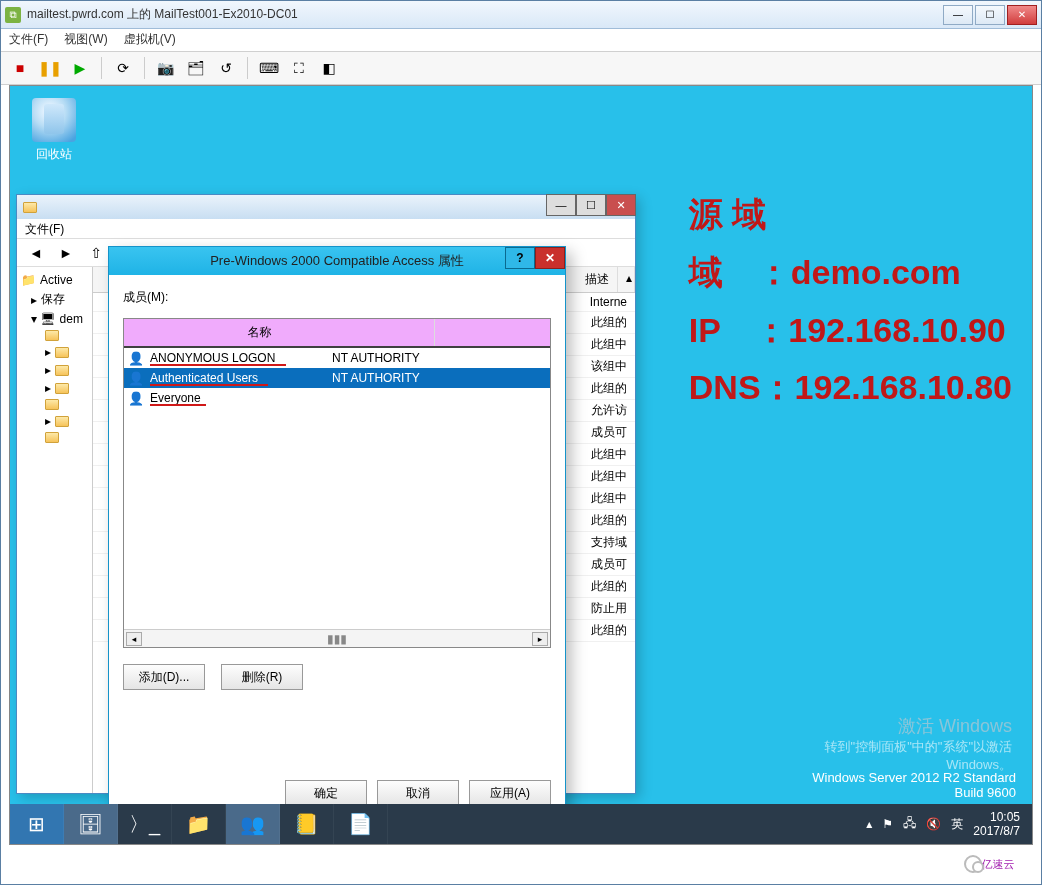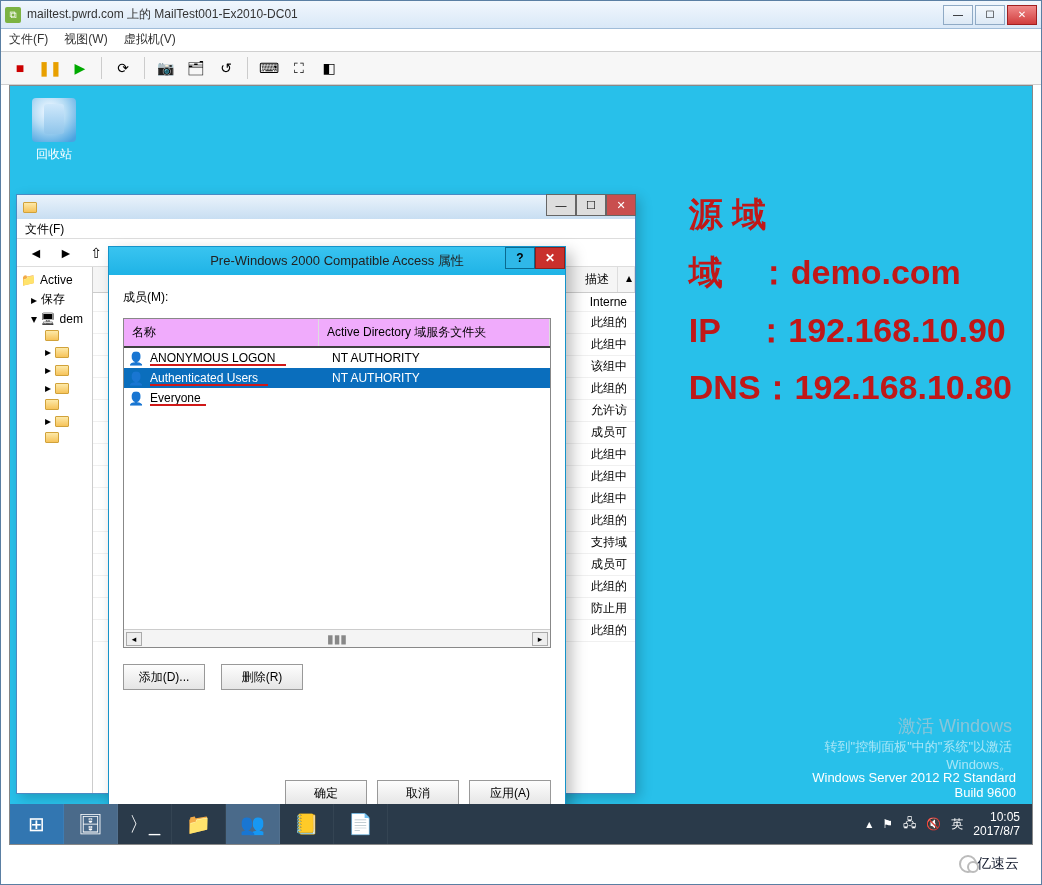--- a/index.html
+++ b/index.html
@@ -97,21 +97,21 @@
 .redline { position:absolute; bottom:-1px; left:0; height:2px; background:#d01818; }
 .ml-scroll { height:18px; border-top:1px solid #ccc; display:flex; align-items:center; justify-content:space-between; padding:0 2px; background:#f4f4f4; }
 .ml-scroll .arrow { width:16px; height:14px; border:1px solid #aaa; background:#eee; display:flex; align-items:center; justify-content:center; font-size:9px; cursor:pointer; }
 
 .member-btns { display:flex; gap:16px; margin-top:16px; }
 .btn { min-width:82px; height:26px; border:1px solid #999; background:linear-gradient(#fdfdfd,#e5e5e5); font-size:12px; cursor:pointer; padding:0 0; }
 
 .dlg-buttons { position:absolute; bottom:14px; right:14px; display:flex; gap:10px; }
 
 
-.yisu { position:absolute; right:6px; bottom:6px; width:94px; height:30px; background:rgba(255,255,255,0.85); border-radius:4px; display:flex; align-items:center; justify-content:center; font-size:14px; color:#0f172a; gap:0; }
+.yisu { position:absolute; right:6px; bottom:6px; width:94px; height:30px; background:rgba(255,255,255,0.85); border-radius:4px; display:flex; align-items:center; justify-content:center; font-size:11px; color:#a21caf; gap:0; }
 .yisu-ico { width:18px; height:18px; border:2px solid #bbb; border-radius:50%; position:relative; }
 .yisu-ico::after { content:""; position:absolute; width:8px; height:8px; border:2px solid #bbb; border-radius:50%; right:-4px; bottom:-2px; background:#fff; }
 </style>
 </head>
 <body>
 
 <div class="outer-window">
   <div class="outer-titlebar">
     <span class="vm-icon">⧉</span>
     <span class="title-text">mailtest.pwrd.com 上的 MailTest001-Ex2010-DC01</span>
@@ -228,21 +228,20 @@
         <div class="prop-winbtns">
           <div class="wb">?</div>
           <div class="wb close">✕</div>
         </div>
       </div>
       <div class="tabpanel">
         <div class="members-label">成员(M):</div>
         <div class="members-list">
           <div class="ml-header">
             <div class="ml-col-name">名称</div>
-            <div class="ml-col-dir">Active Directory 域服务文件夹</div>
           </div>
           <div class="ml-body" id="members-rows">
               <div class="ml-row">
                 <span class="user-ico">👤</span>
     <span class="ml-name">ANONYMOUS LOGON<span class="redline" style="width:136px"></span></span>
     <span class="ml-dir">NT AUTHORITY</span>
               </div>
               <div class="ml-row selected">
                 <span class="user-ico">👤</span>
     <span class="ml-name">Authenticated Users<span class="redline" style="width:118px"></span></span>

